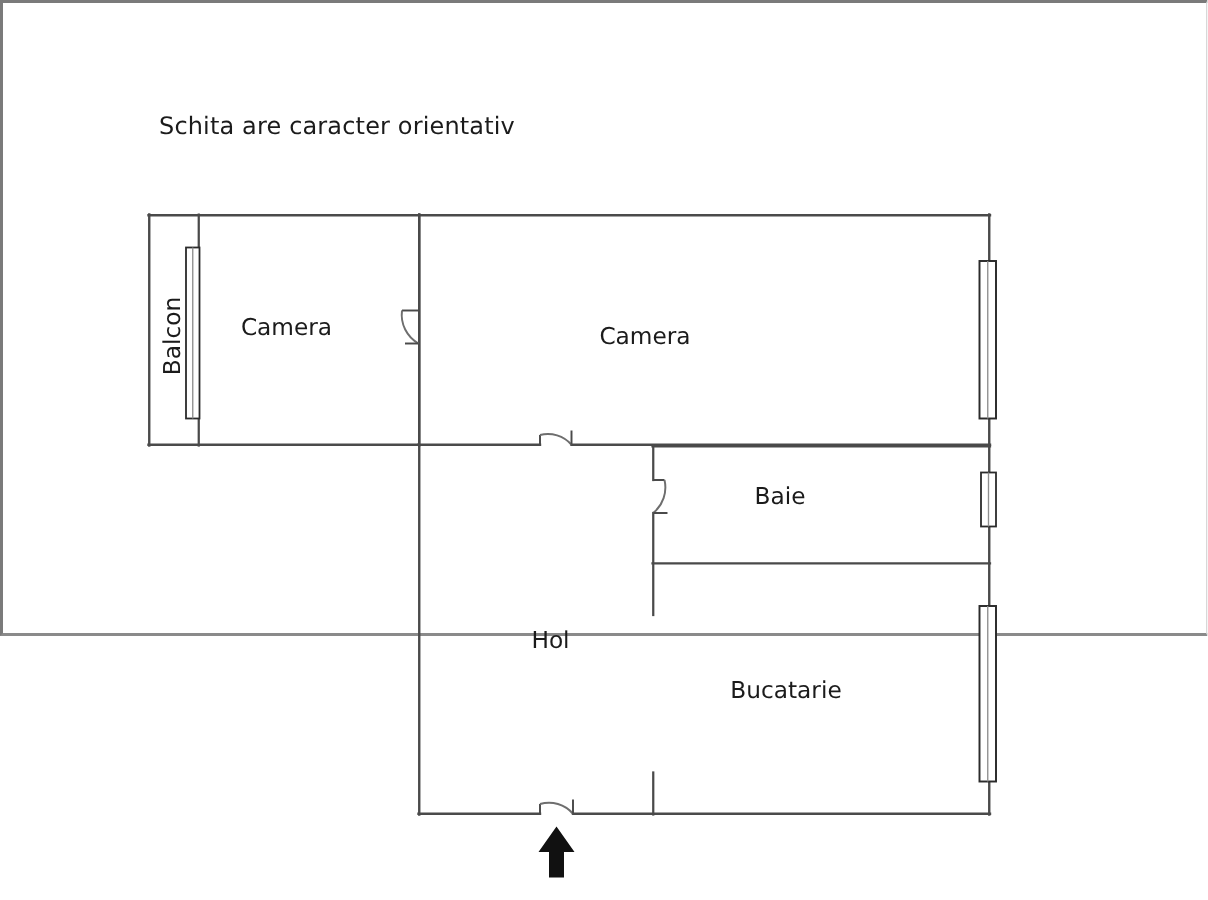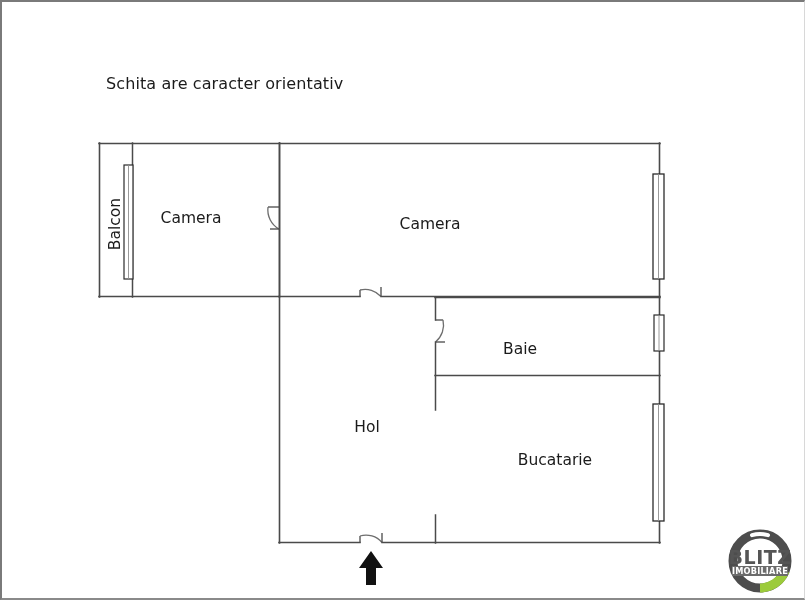--- a/index.html
+++ b/index.html
@@ -9,21 +9,21 @@
   }
   body {
     width: 805px;
     height: 600px;
     font-family: "DejaVu Sans", sans-serif;
     overflow: hidden;
   }
   #canvas {
     position: relative;
     width: 805px;
-    height: 600px;
+    height: 424px;
     background: #ffffff;
     box-sizing: border-box;
     border-left: 2px solid #7a7a7a;
     border-top: 2px solid #7a7a7a;
     border-right: 1px solid #d8d8d8;
     border-bottom: 2px solid #8a8a8a;
   }
   #title {
     position: absolute;
     left: 104px;
@@ -159,35 +159,20 @@
       <polygon points="369,549 381,566 374,566 374,583 364,583 364,566 357,566" fill="#111111"></polygon>
     </g>
   </svg>
 
   <div class="room-label vertical" style="left:113px; top:222px;">Balcon</div>
 
   <div class="room-label" style="left:189px; top:216px;">Camera</div>
 
   <div class="room-label" style="left:428px; top:222px;">Camera</div>
 
-  <div class="room-label" style="left:518px; top:347px;">Baie</div>
+  <div class="room-label" style="left:518px; top:329px;">Baie</div>
 
   <div class="room-label" style="left:365px; top:425px;">Hol</div>
 
-  <div class="room-label" style="left:553px; top:458px;">Bucatarie</div>
+  <div class="room-label" style="left:522px; top:458px;">Bucatarie</div>
 
-  <div id="logo">
-    <svg width="72" height="66" viewBox="0 0 72 66">
-
-      <circle cx="36" cy="32" r="27" fill="none" stroke="#4d4d4d" stroke-width="9"></circle>
-
-      <path d="M 36 59 A 27 27 0 0 0 61 42" fill="none" stroke="#9ccb3b" stroke-width="9" stroke-linecap="butt"></path>
-
-      <path d="M 28 6.2 A 27 27 0 0 1 44 6.2" fill="none" stroke="#ffffff" stroke-width="4" stroke-linecap="round"></path>
-
-      <text x="36" y="35" text-anchor="middle" font-family="'DejaVu Sans', sans-serif" font-size="19" font-weight="bold" fill="#555555" letter-spacing="0.5">BLITZ</text>
-
-      <rect x="8" y="37" width="56" height="10" fill="#6b6b6b"></rect>
-      <text x="36" y="45.2" text-anchor="middle" font-family="'DejaVu Sans', sans-serif" font-size="8.2" font-weight="bold" fill="#ffffff" letter-spacing="0.2">IMOBILIARE</text>
-    </svg>
-  </div>
 
 </div>
 
 </body></html>

